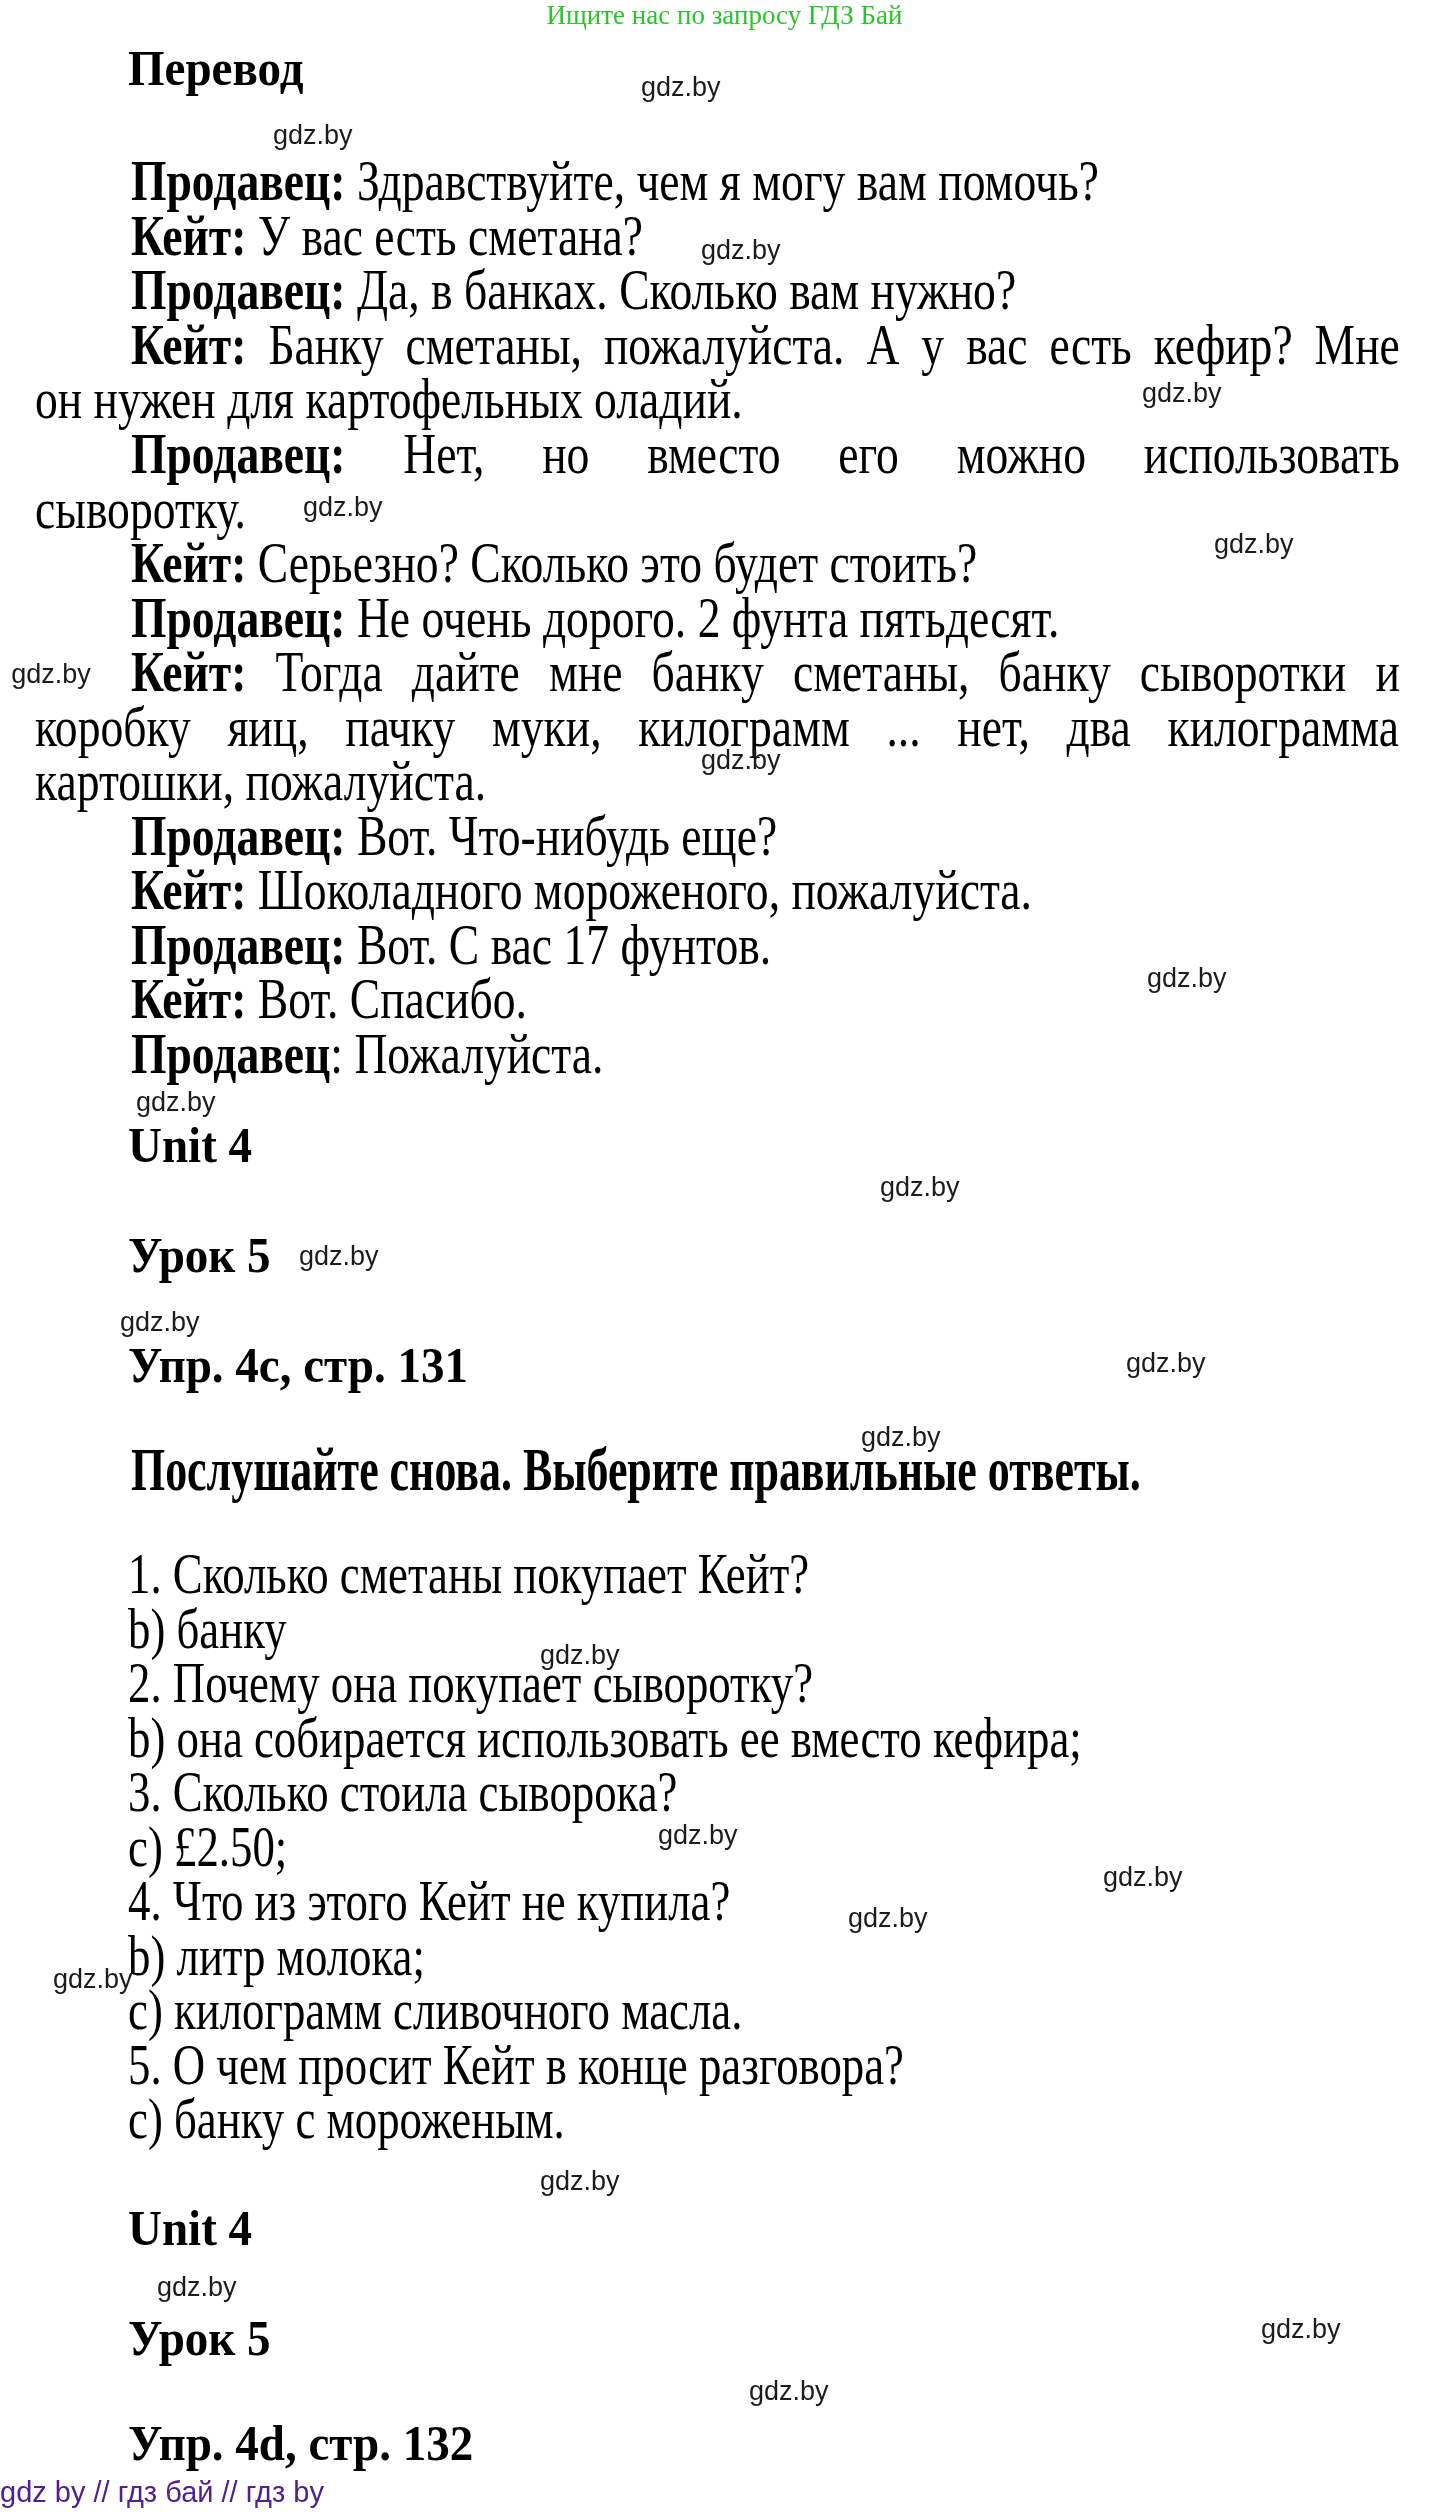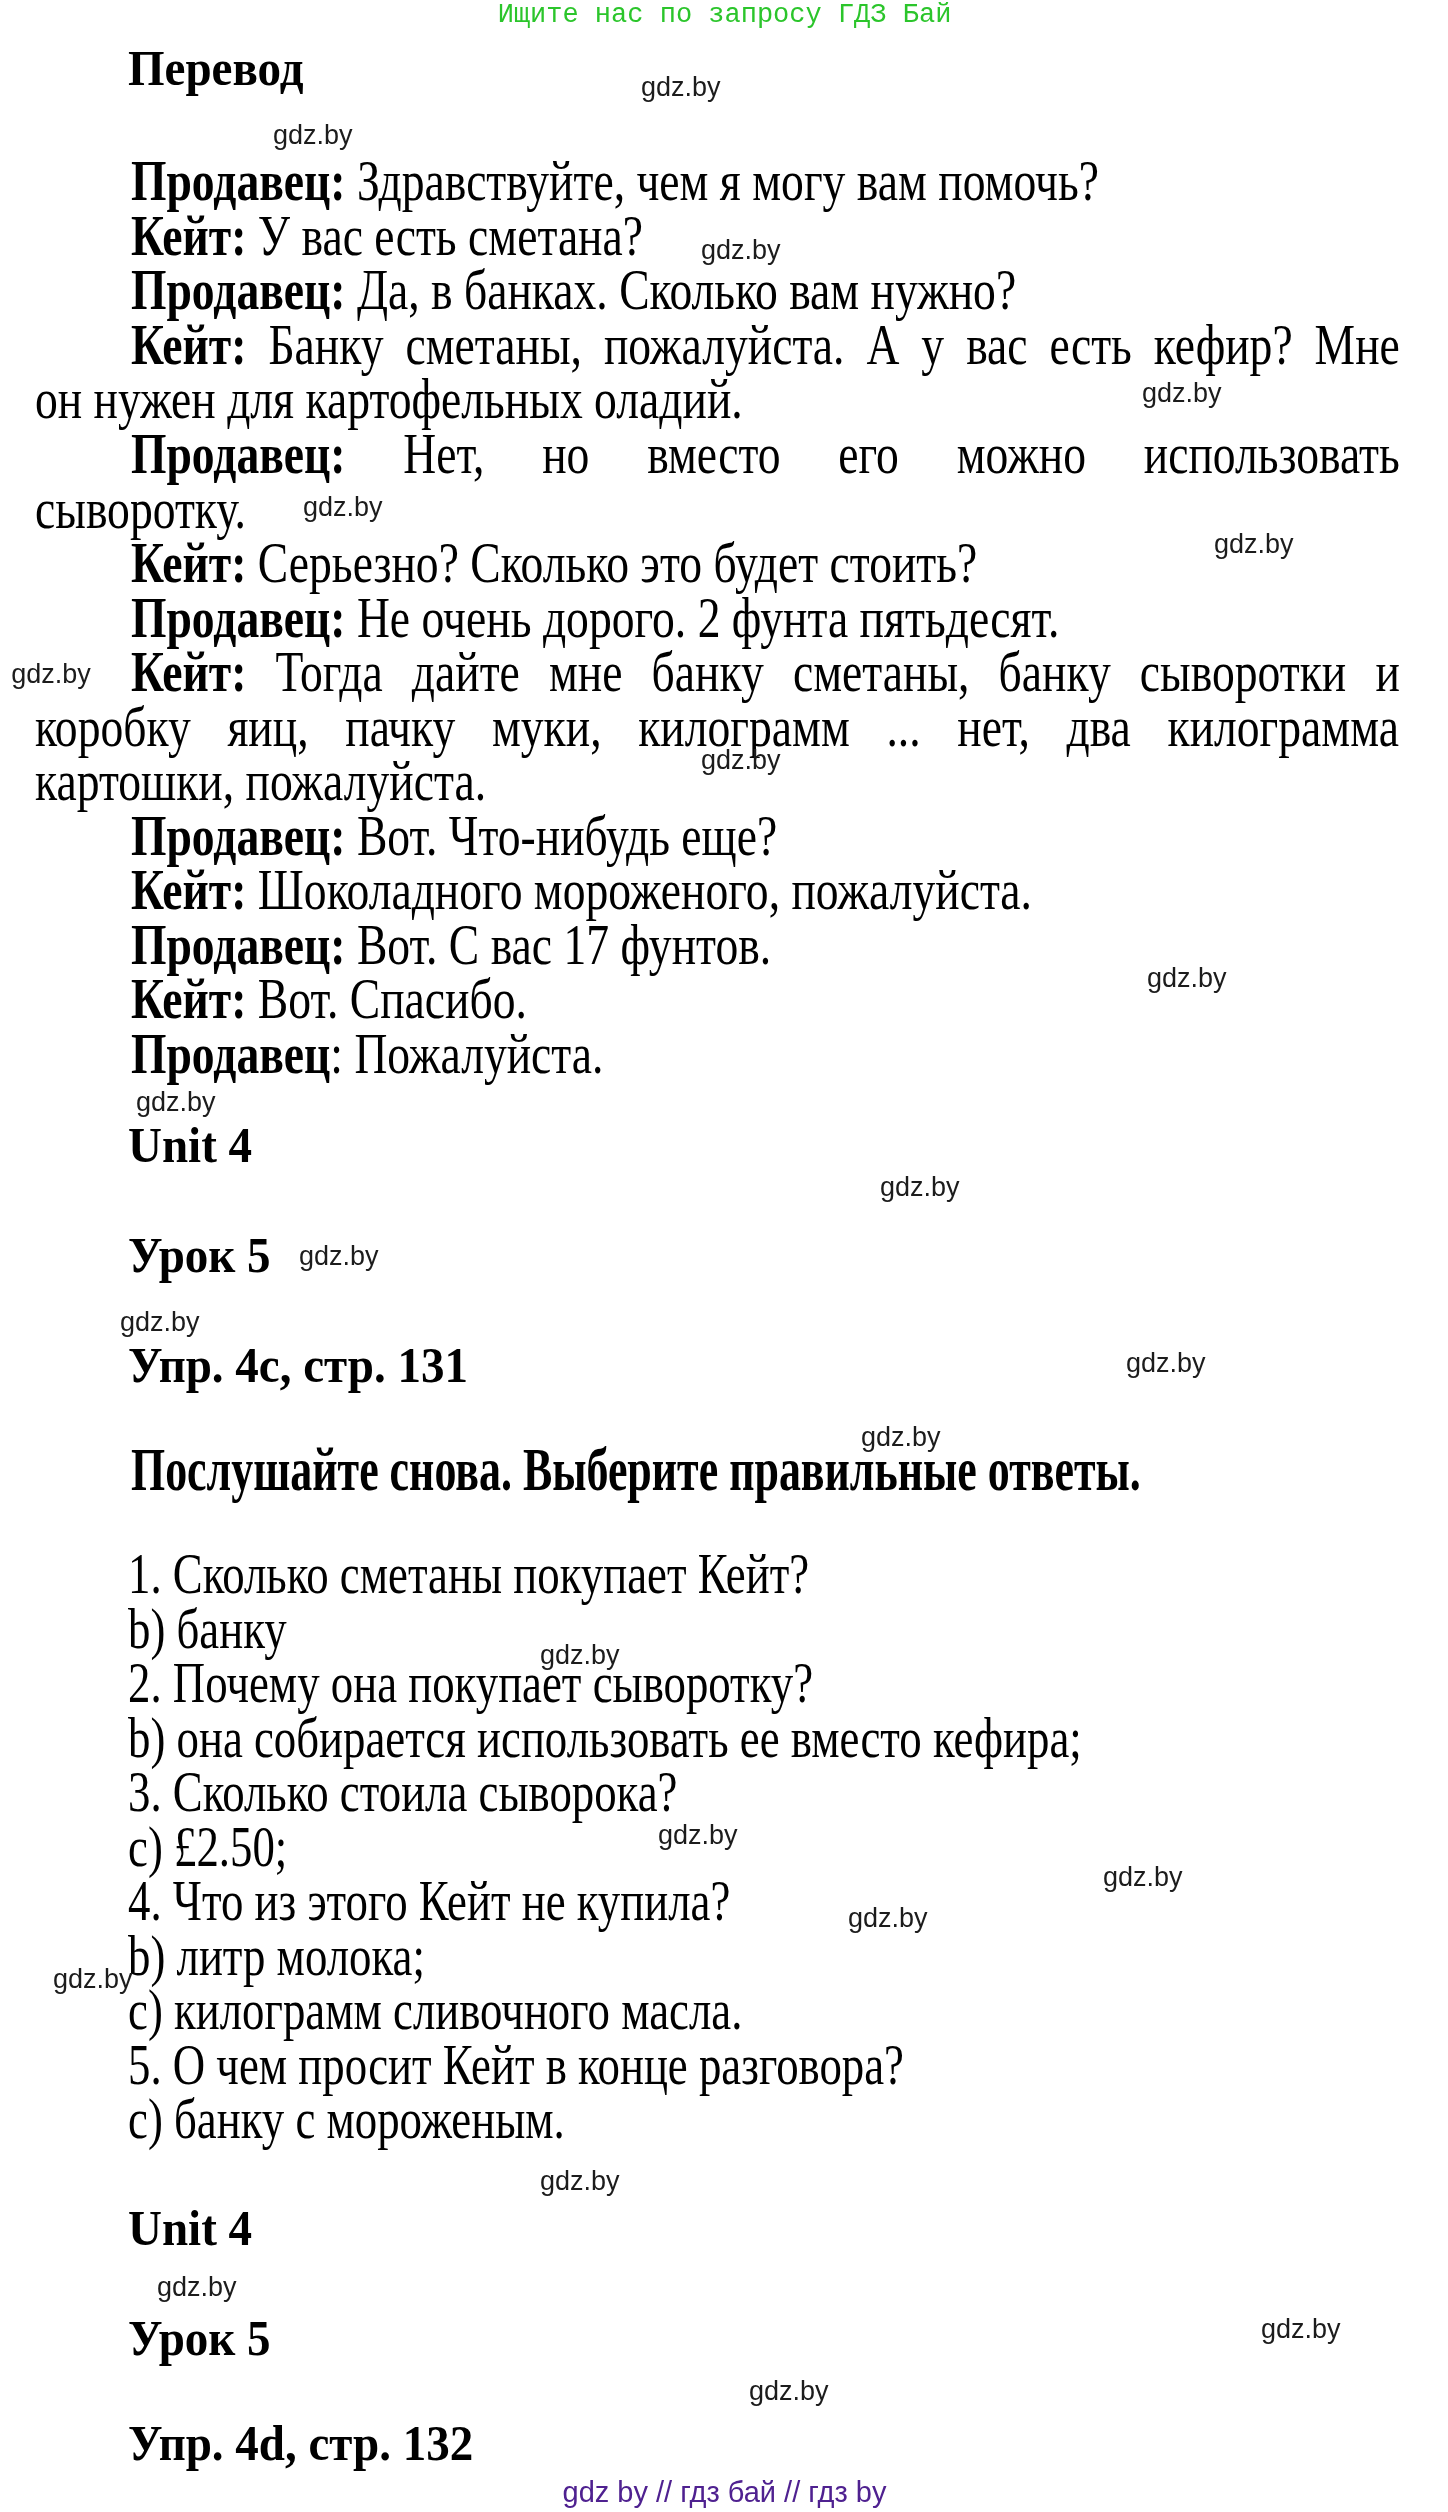--- a/index.html
+++ b/index.html
@@ -3,26 +3,26 @@
 <meta charset="utf-8">
 <style>
   html,body { margin:0; padding:0; background:#ffffff; }
   .page {
     position:relative; width:1449px; height:2512px;
     background:#ffffff; overflow:hidden;
     font-family:"Liberation Serif", serif; color:#000;
   }
   .promo {
     position:absolute; top:1.6px; left:0; width:100%;
-    text-align:center; font-family:Liberation Mono, monospace;
+    text-align:center; font-family:Liberation Serif, serif;
     font-size:27px; line-height:1; color:#2bc52b;
   }
   .footer {
     position:absolute; top:2478px; left:0; width:100%;
-    text-align:center; font-family:"Liberation Sans", sans-serif;
+    text-align:left; font-family:"Liberation Sans", sans-serif;
     font-size:29px; line-height:1; color:#4f2190;
   }
   .h {
     position:absolute; margin:0; font-size:50px; font-weight:bold;
     line-height:1; white-space:nowrap;
     transform:scaleX(0.94); transform-origin:0 0;
   }
   .line {
     position:absolute; font-size:57px; line-height:1; white-space:nowrap;
     transform:scaleX(0.80); transform-origin:0 0;

